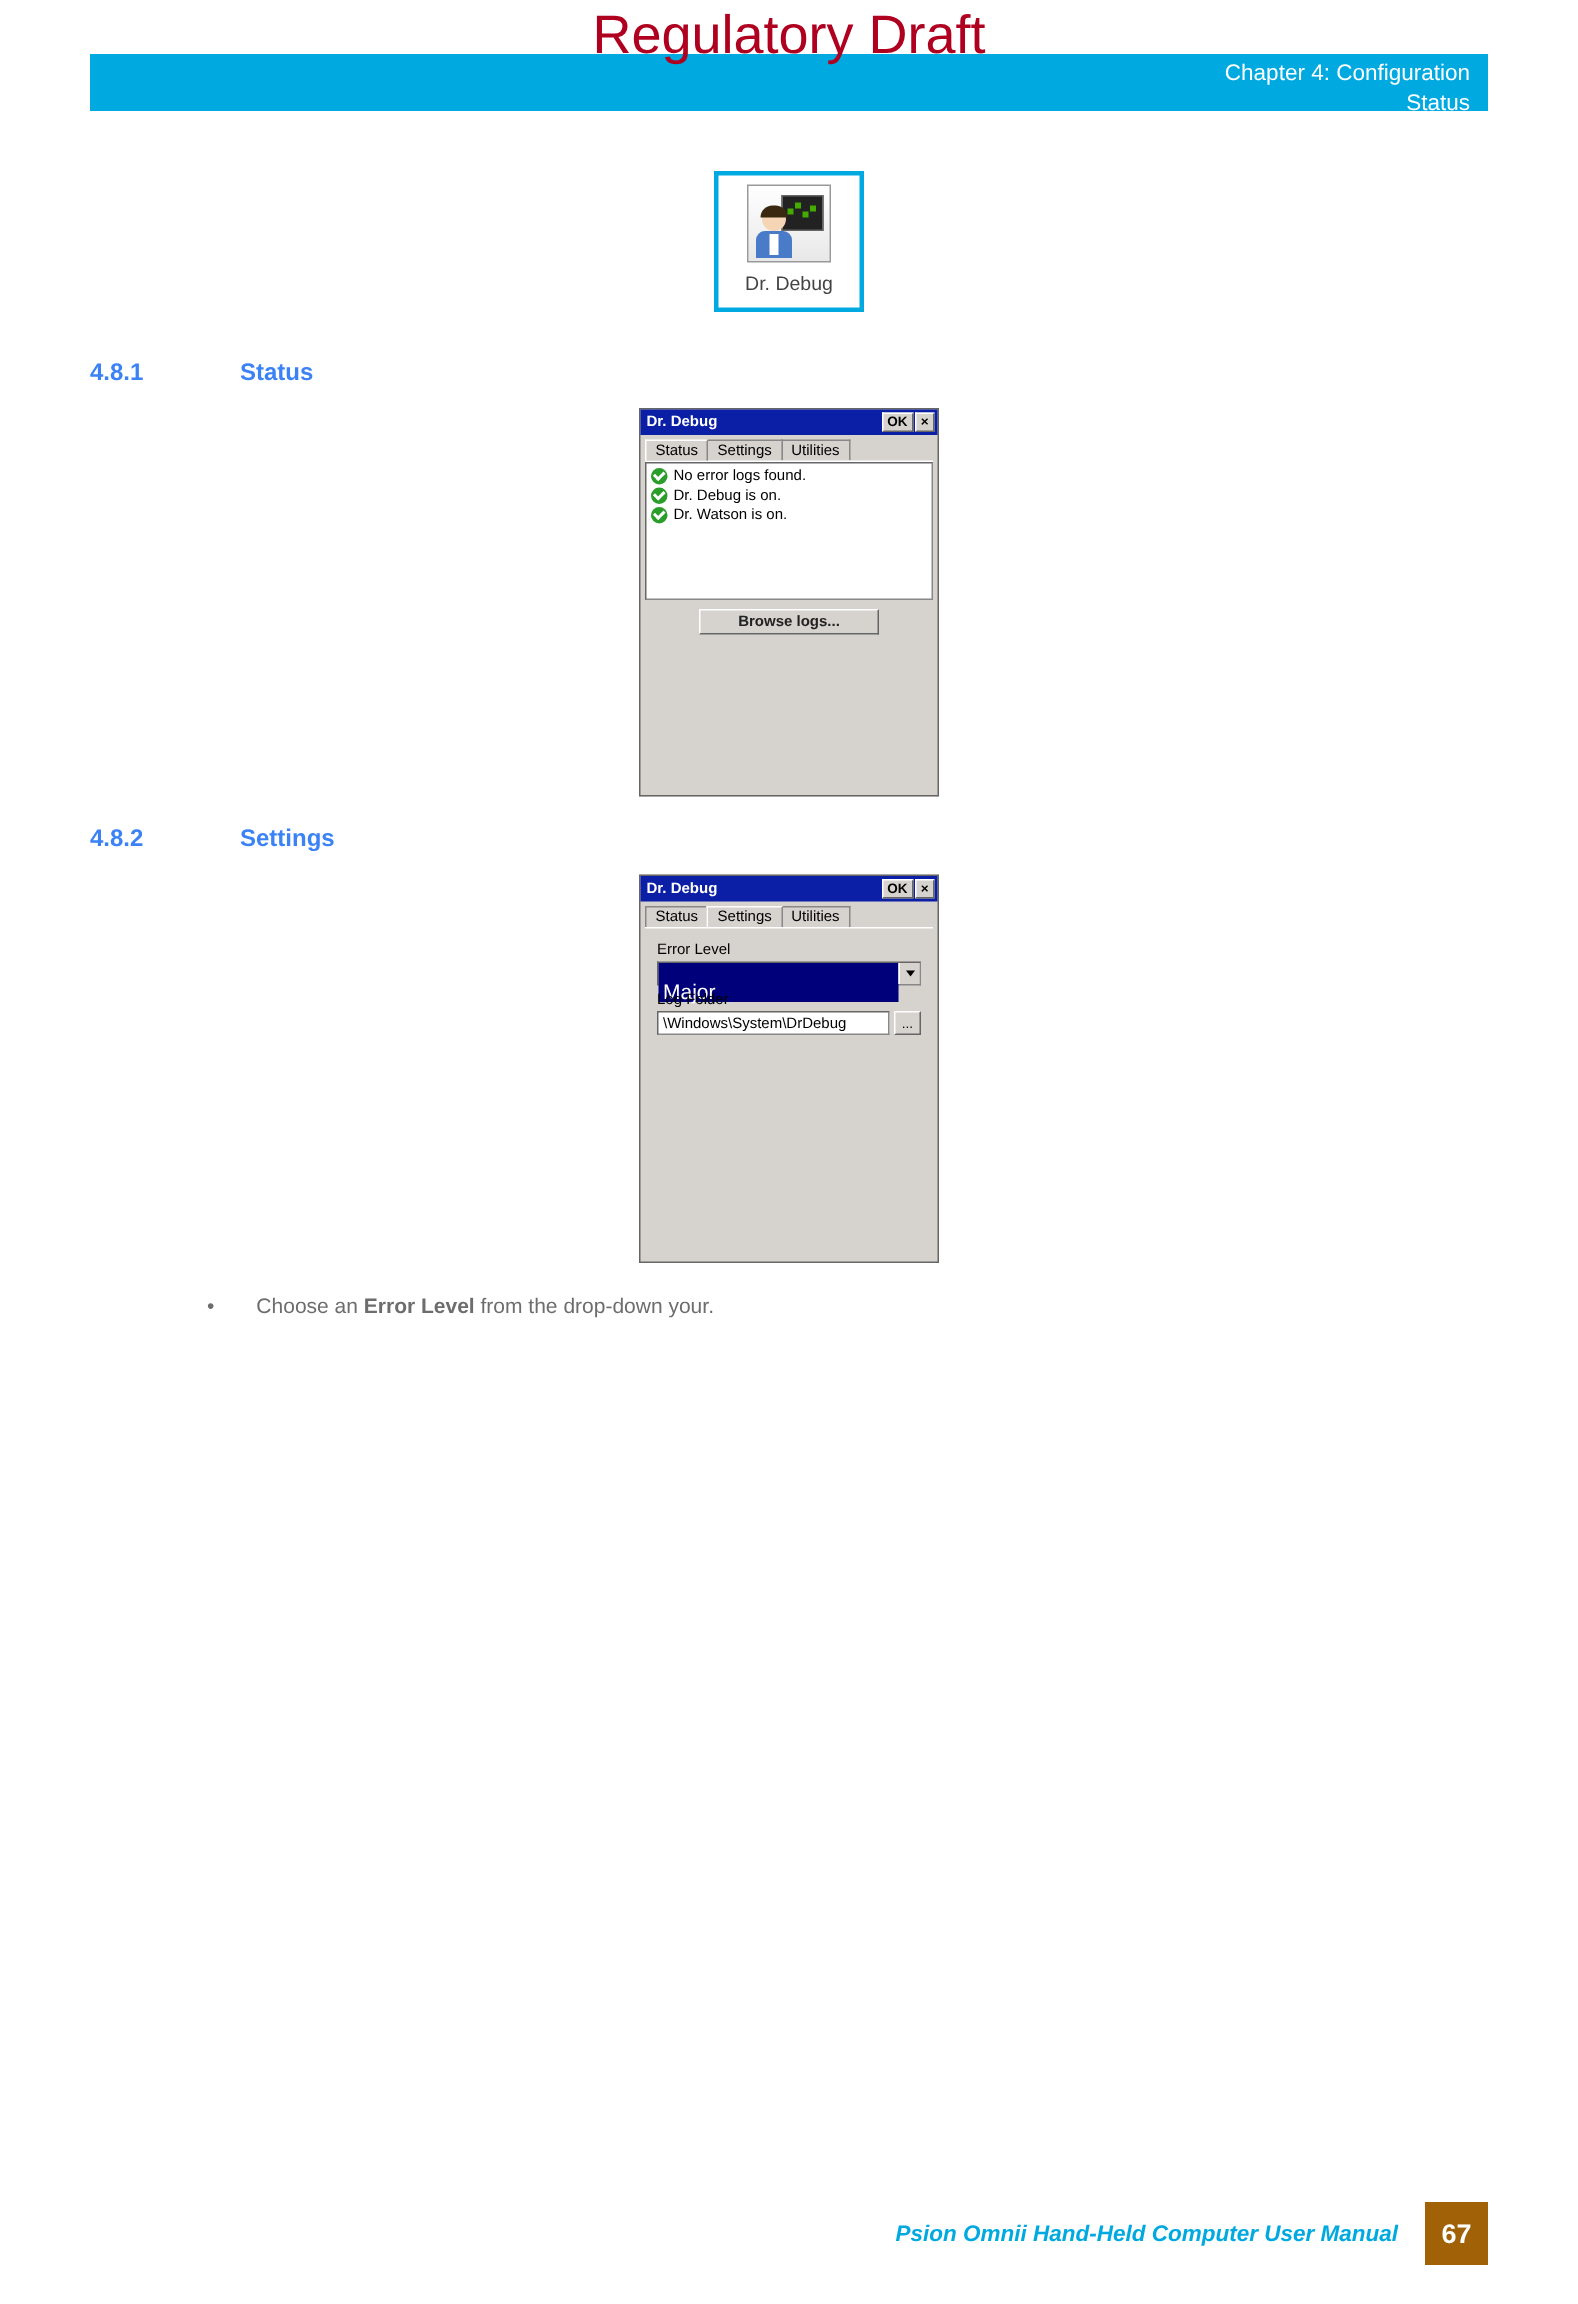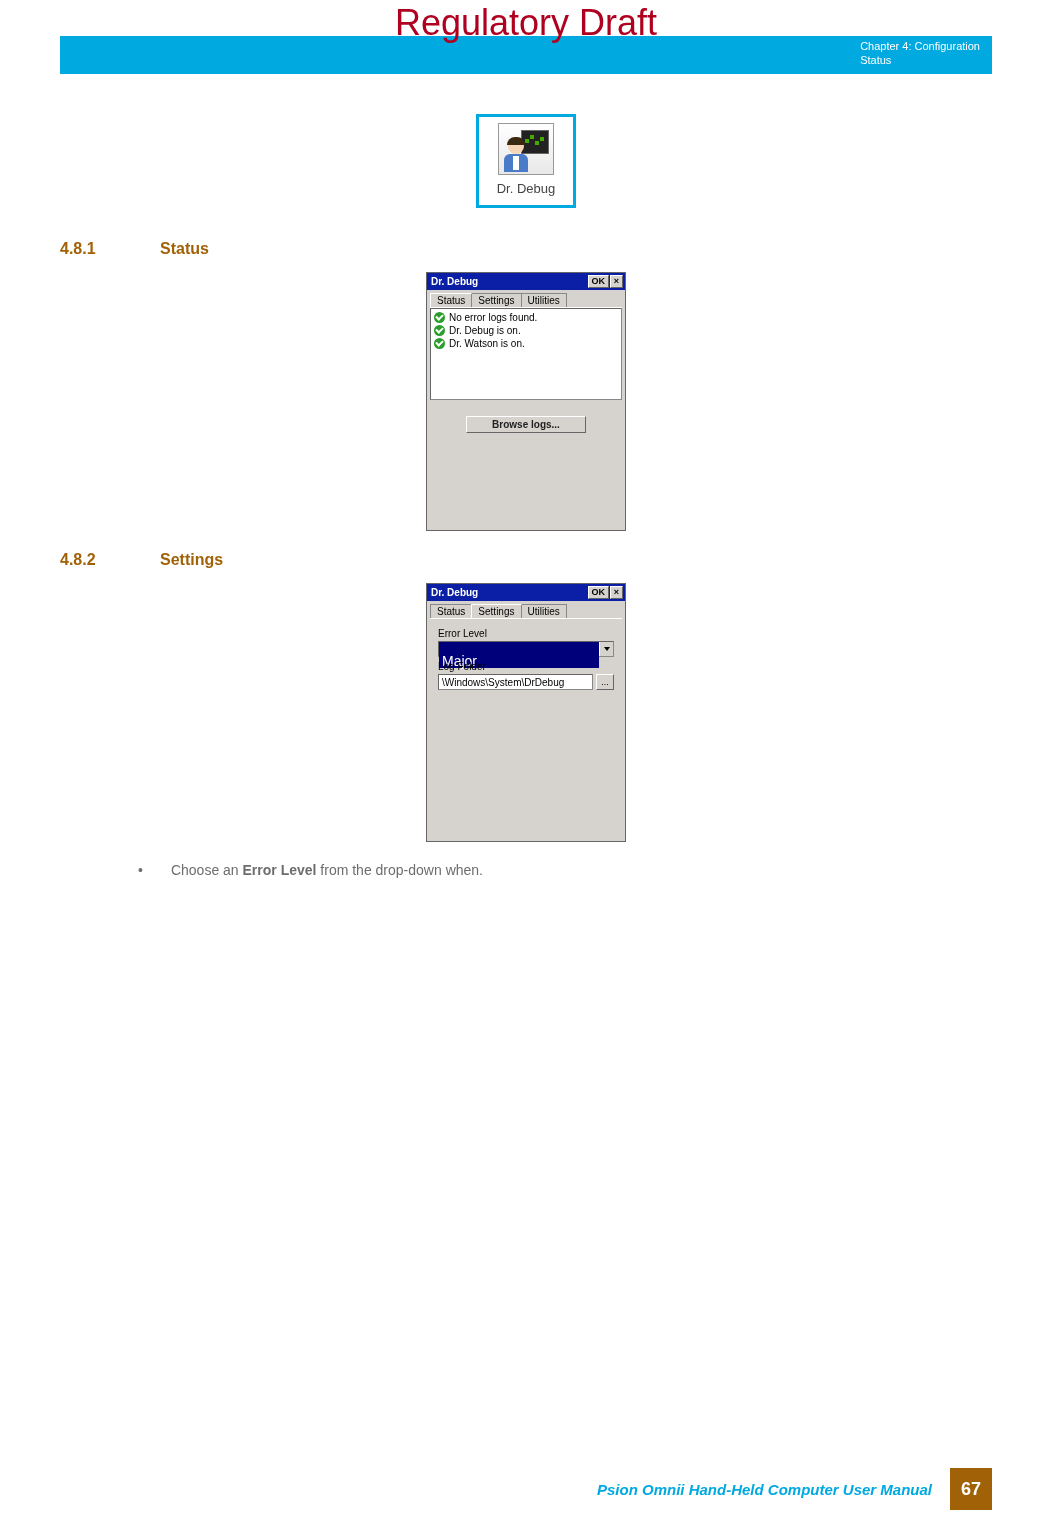--- a/index.html
+++ b/index.html
@@ -26,23 +26,23 @@
       top: 36px;
       left: 60px;
       right: 60px;
       height: 38px;
       background: #00a9e0;
     }
     .header-text {
       position: absolute;
       top: 39px;
       right: 72px;
-      text-align: left;
+      text-align: right;
       color: #ffffff;
-      font-size: 11px;
+      font-size: 15px;
       line-height: 1.3;
     }
     .content {
       position: absolute;
       top: 94px;
       left: 60px;
       right: 60px;
     }
 
     
@@ -122,21 +122,21 @@
       font-size: 13px;
       color: #444;
       margin-top: 6px;
     }
 
     
     .section-heading {
       display: flex;
       gap: 40px;
       font-size: 16px;
-      color: #a16207;
+      color: #3b82f6;
       font-weight: bold;
       margin-bottom: 14px;
     }
     .section-num { width: 60px; }
 
     
     .ce-dialog {
       width: 200px;
       border: 1px solid #666;
       background: #d6d3ce;
@@ -237,21 +237,21 @@
       content: "";
       position: absolute;
       left: 2px; top: 2px;
       width: 5px; height: 3px;
       border-left: 2px solid #fff;
       border-bottom: 2px solid #fff;
       transform: rotate(-45deg);
     }
     .browse-btn {
       display: block;
-      margin: 16px auto 0 auto;
+      margin: 6px auto 0 auto;
       width: 120px;
       height: 17px;
       background: #d6d3ce;
       border: 1px solid #666;
       border-top-color: #fff;
       border-left-color: #fff;
       font-size: 10px;
       font-weight: bold;
       color: #222;
       font-family: Tahoma, Arial, sans-serif;
@@ -449,21 +449,21 @@
       <div class="path-row">
         <input class="path-input" value="\Windows\System\DrDebug" style="">
         <button class="path-browse">...</button>
       </div>
     </div>
   </div>
 
   <div class="bullet-line">
     <span class="bullet-dot">•</span>
     <span>
-      <span>Choose an </span><span class="bold-gray">Error Level</span><span> from the drop-down when.</span>
+      <span>Choose an </span><span class="bold-gray">Error Level</span><span> from the drop-down your.</span>
     </span>
   </div>
 
 </div>
 
 <div class="footer">
   <div class="footer-title">Psion Omnii Hand-Held Computer User Manual</div>
   <div class="page-num">67</div>
 </div>
 

